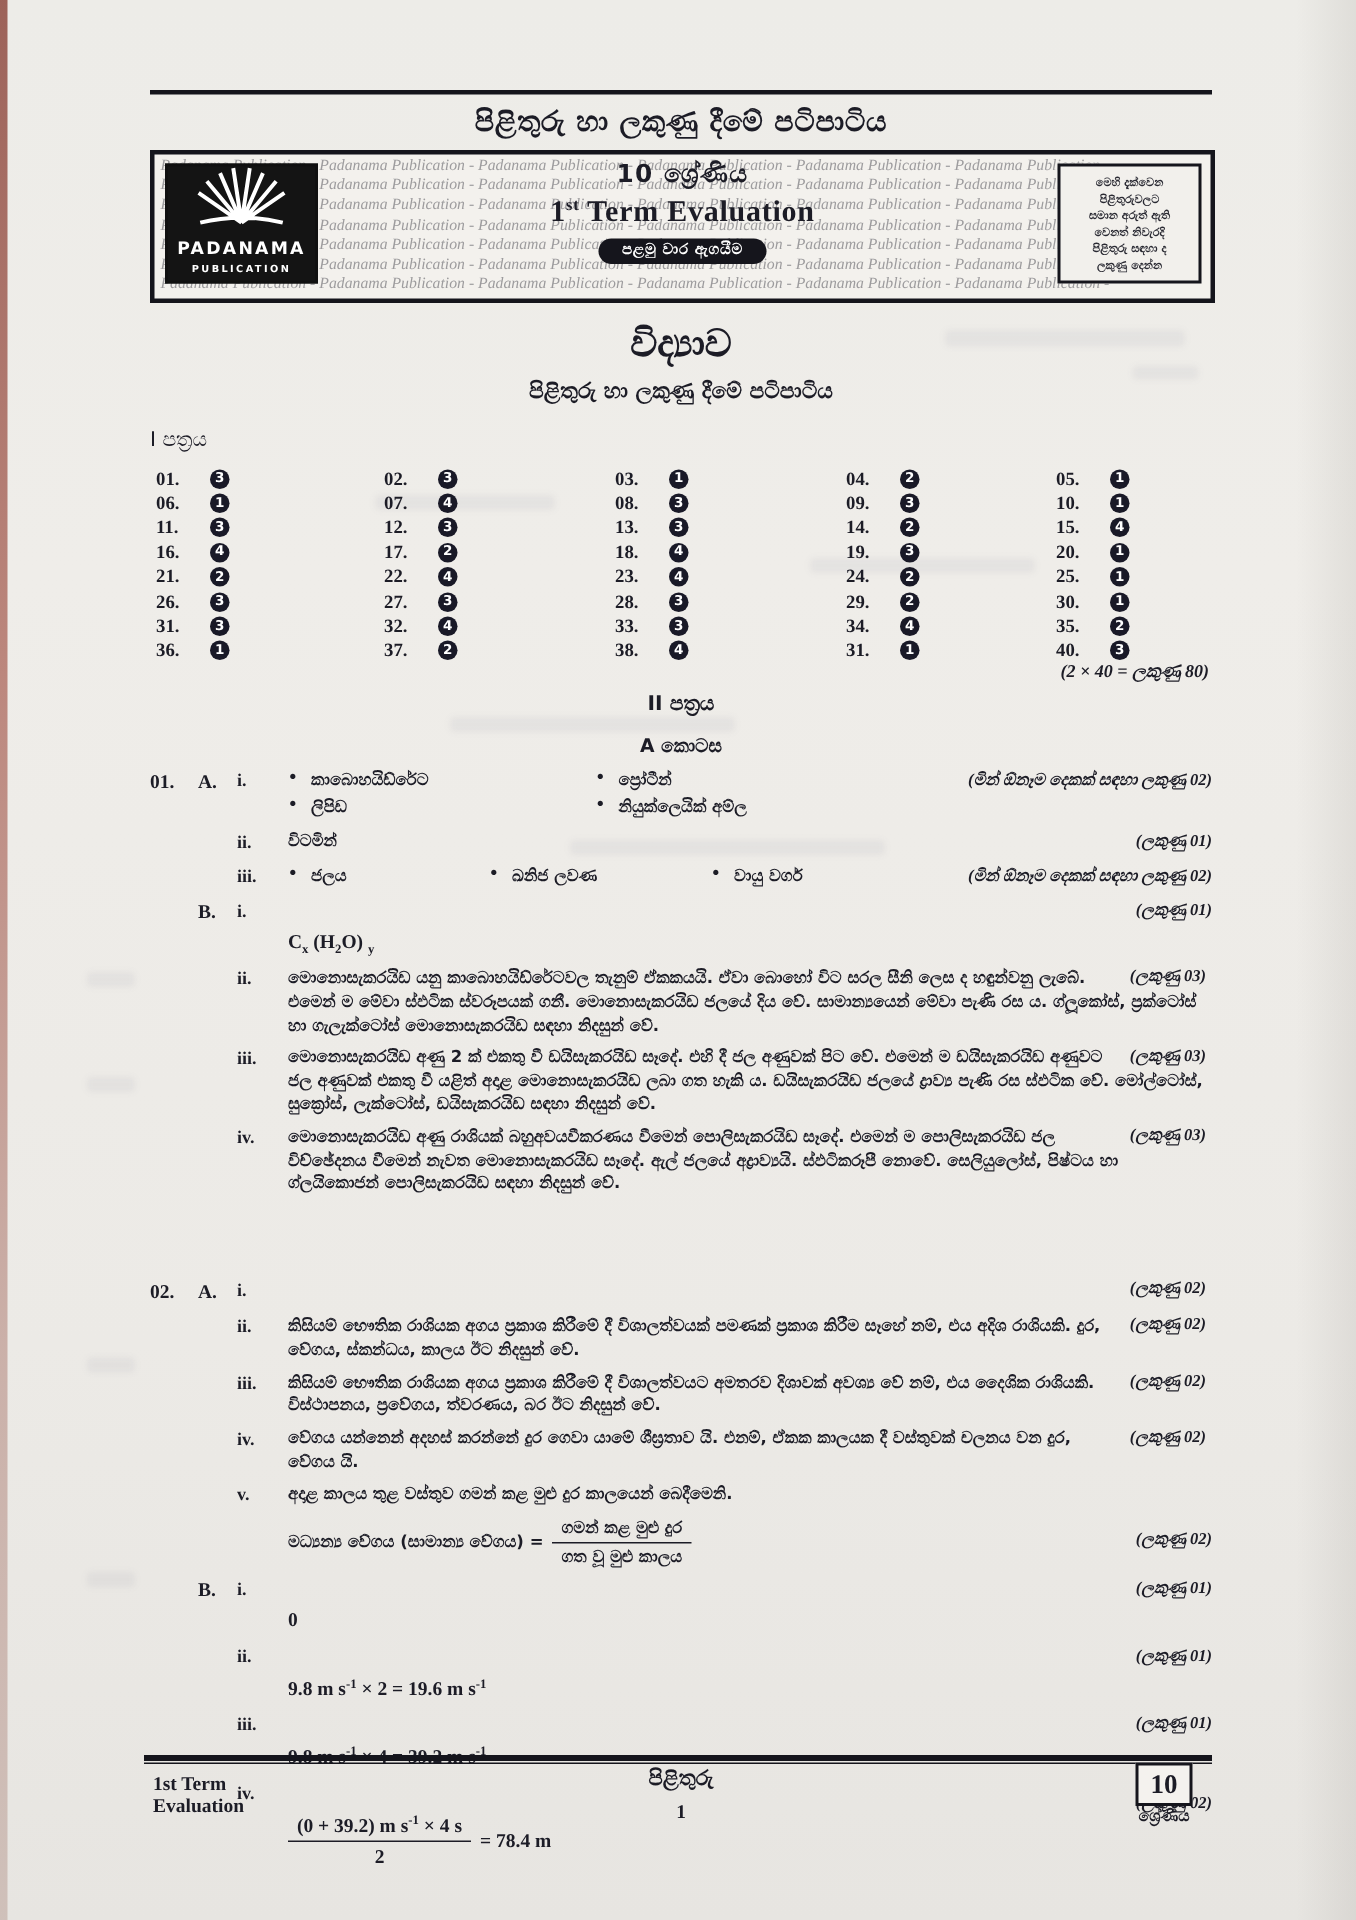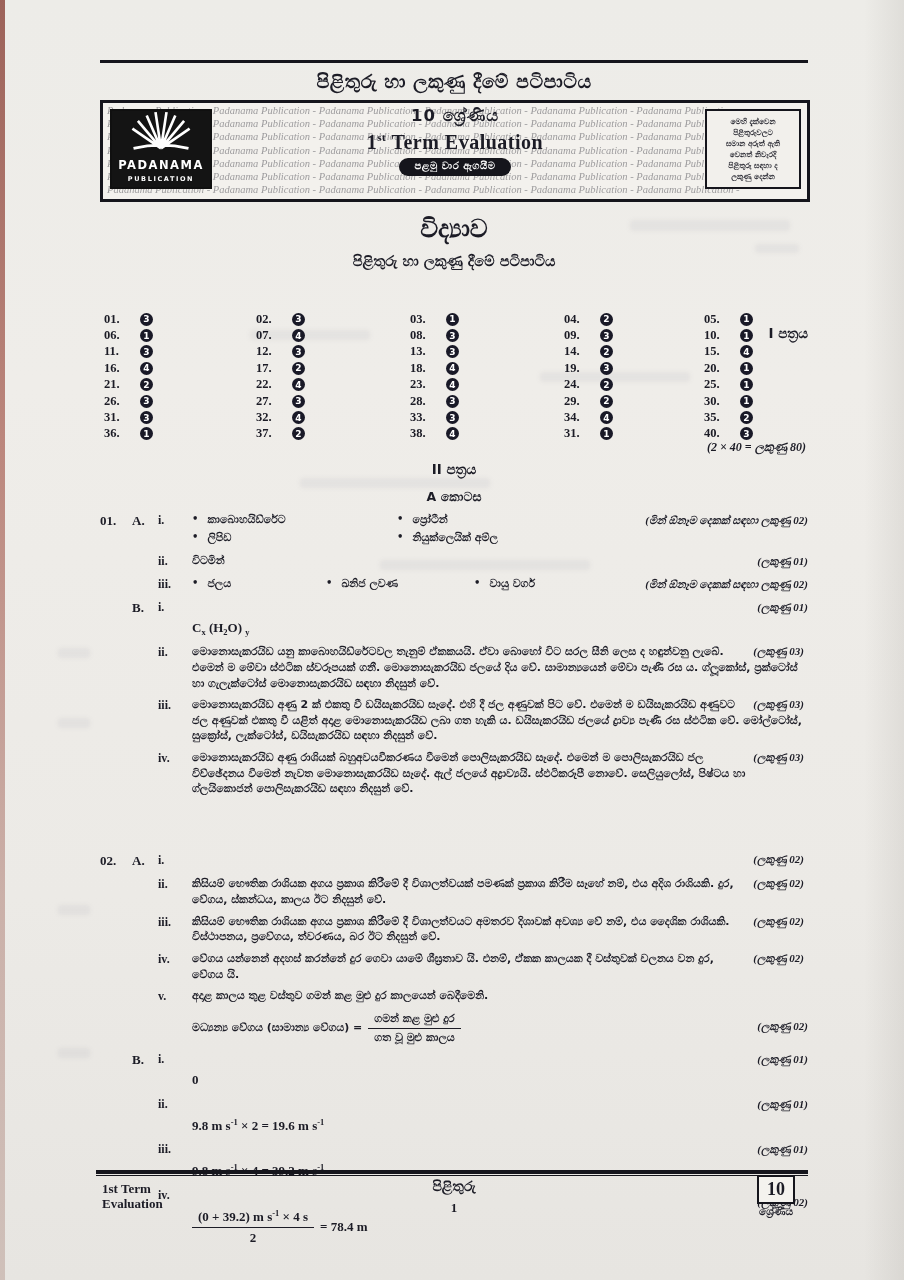--- a/index.html
+++ b/index.html
@@ -37,22 +37,22 @@
   .note-box{position:absolute;right:6px;top:6px;width:96px;height:80px;border:2px solid #15151c;
         background:#f2f0ec;box-sizing:border-box;display:flex;flex-direction:column;
         justify-content:center;text-align:center;font-size:7.5px;font-weight:700;
         line-height:11px;color:#2a2a33;}
 
   
   .subject-title{position:absolute;left:100px;top:214px;width:708px;text-align:center;
         font-size:25px;font-weight:700;}
   .marking-subtitle{position:absolute;left:100px;top:253px;width:708px;text-align:center;
         font-size:14.5px;font-weight:700;}
-  .p1-label{position:absolute;left:100px;top:285px;width:708px;text-align:right;
-        font-size:13.5px;font-weight:700;margin-top:40px;}
+  .p1-label{position:absolute;left:100px;top:285px;width:708px;text-align:left;
+        font-size:13.5px;font-weight:400;}
   .answers-grid{position:absolute;left:104px;top:311px;width:704px;display:grid;
         grid-template-columns:152px 154px 154px 140px 104px;}
   .acell{height:16.4px;display:flex;align-items:center;gap:12px;}
   .aqn{font-family:"Liberation Serif",serif;font-weight:700;font-size:12.5px;width:24px;}
   .adot{width:13px;height:13px;border-radius:50%;background:#191927;color:#fff;
         display:flex;align-items:center;justify-content:center;font-size:9px;font-weight:700;}
   .total-note{position:absolute;left:100px;top:440px;width:706px;text-align:right;
         font-family:"Liberation Serif",serif;font-style:italic;font-weight:700;font-size:12px;}
 
   

